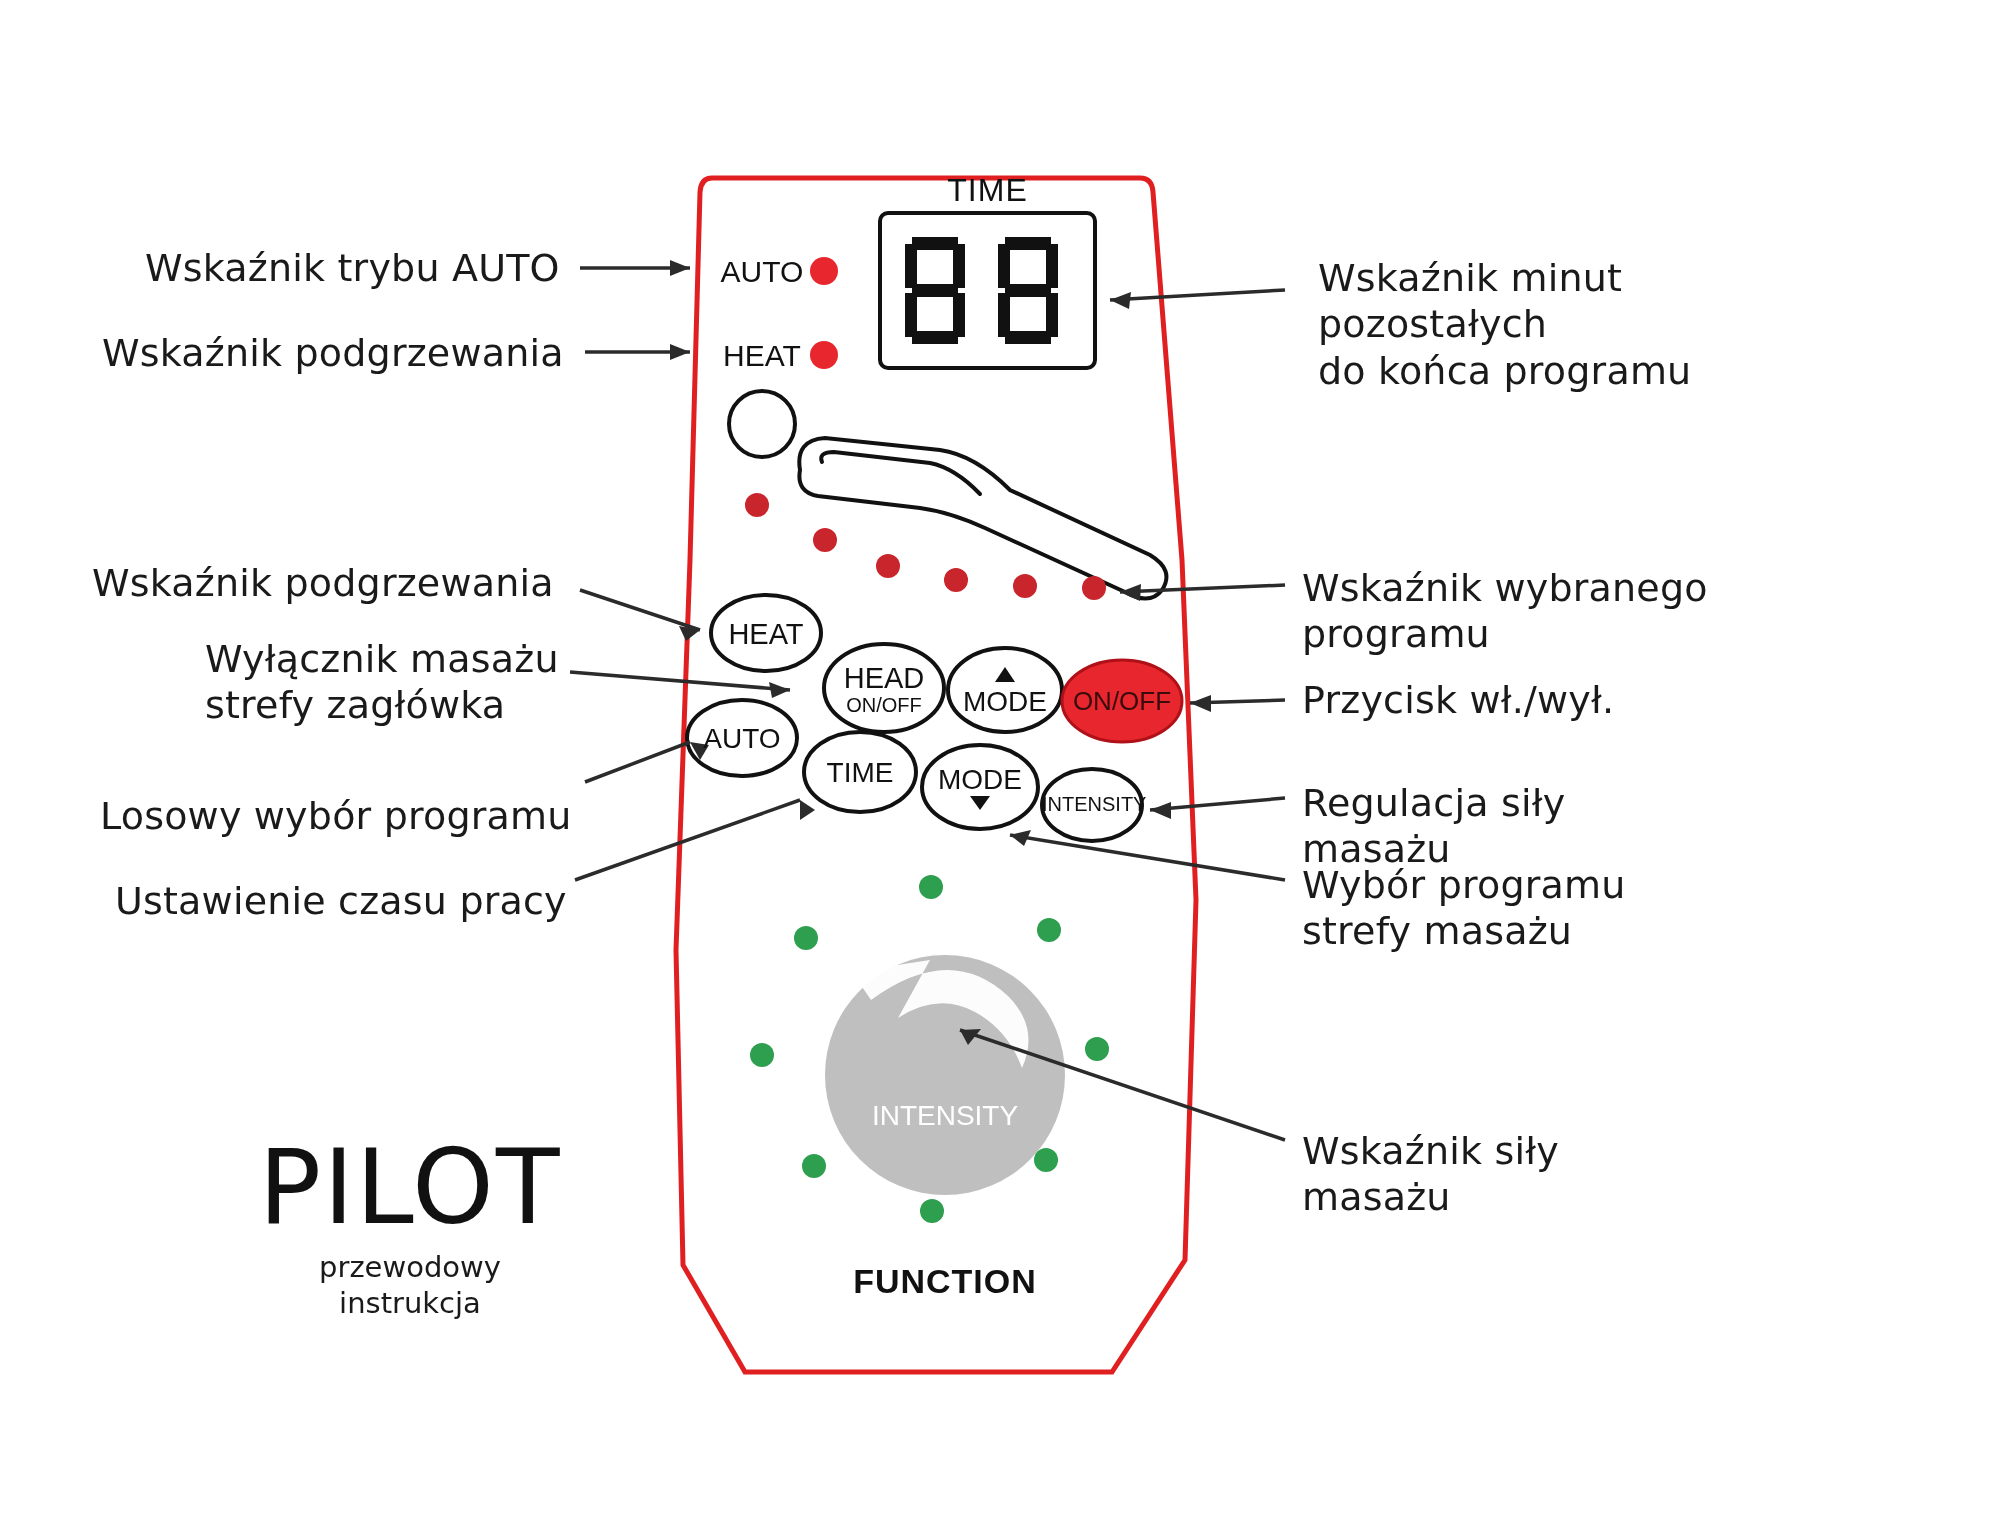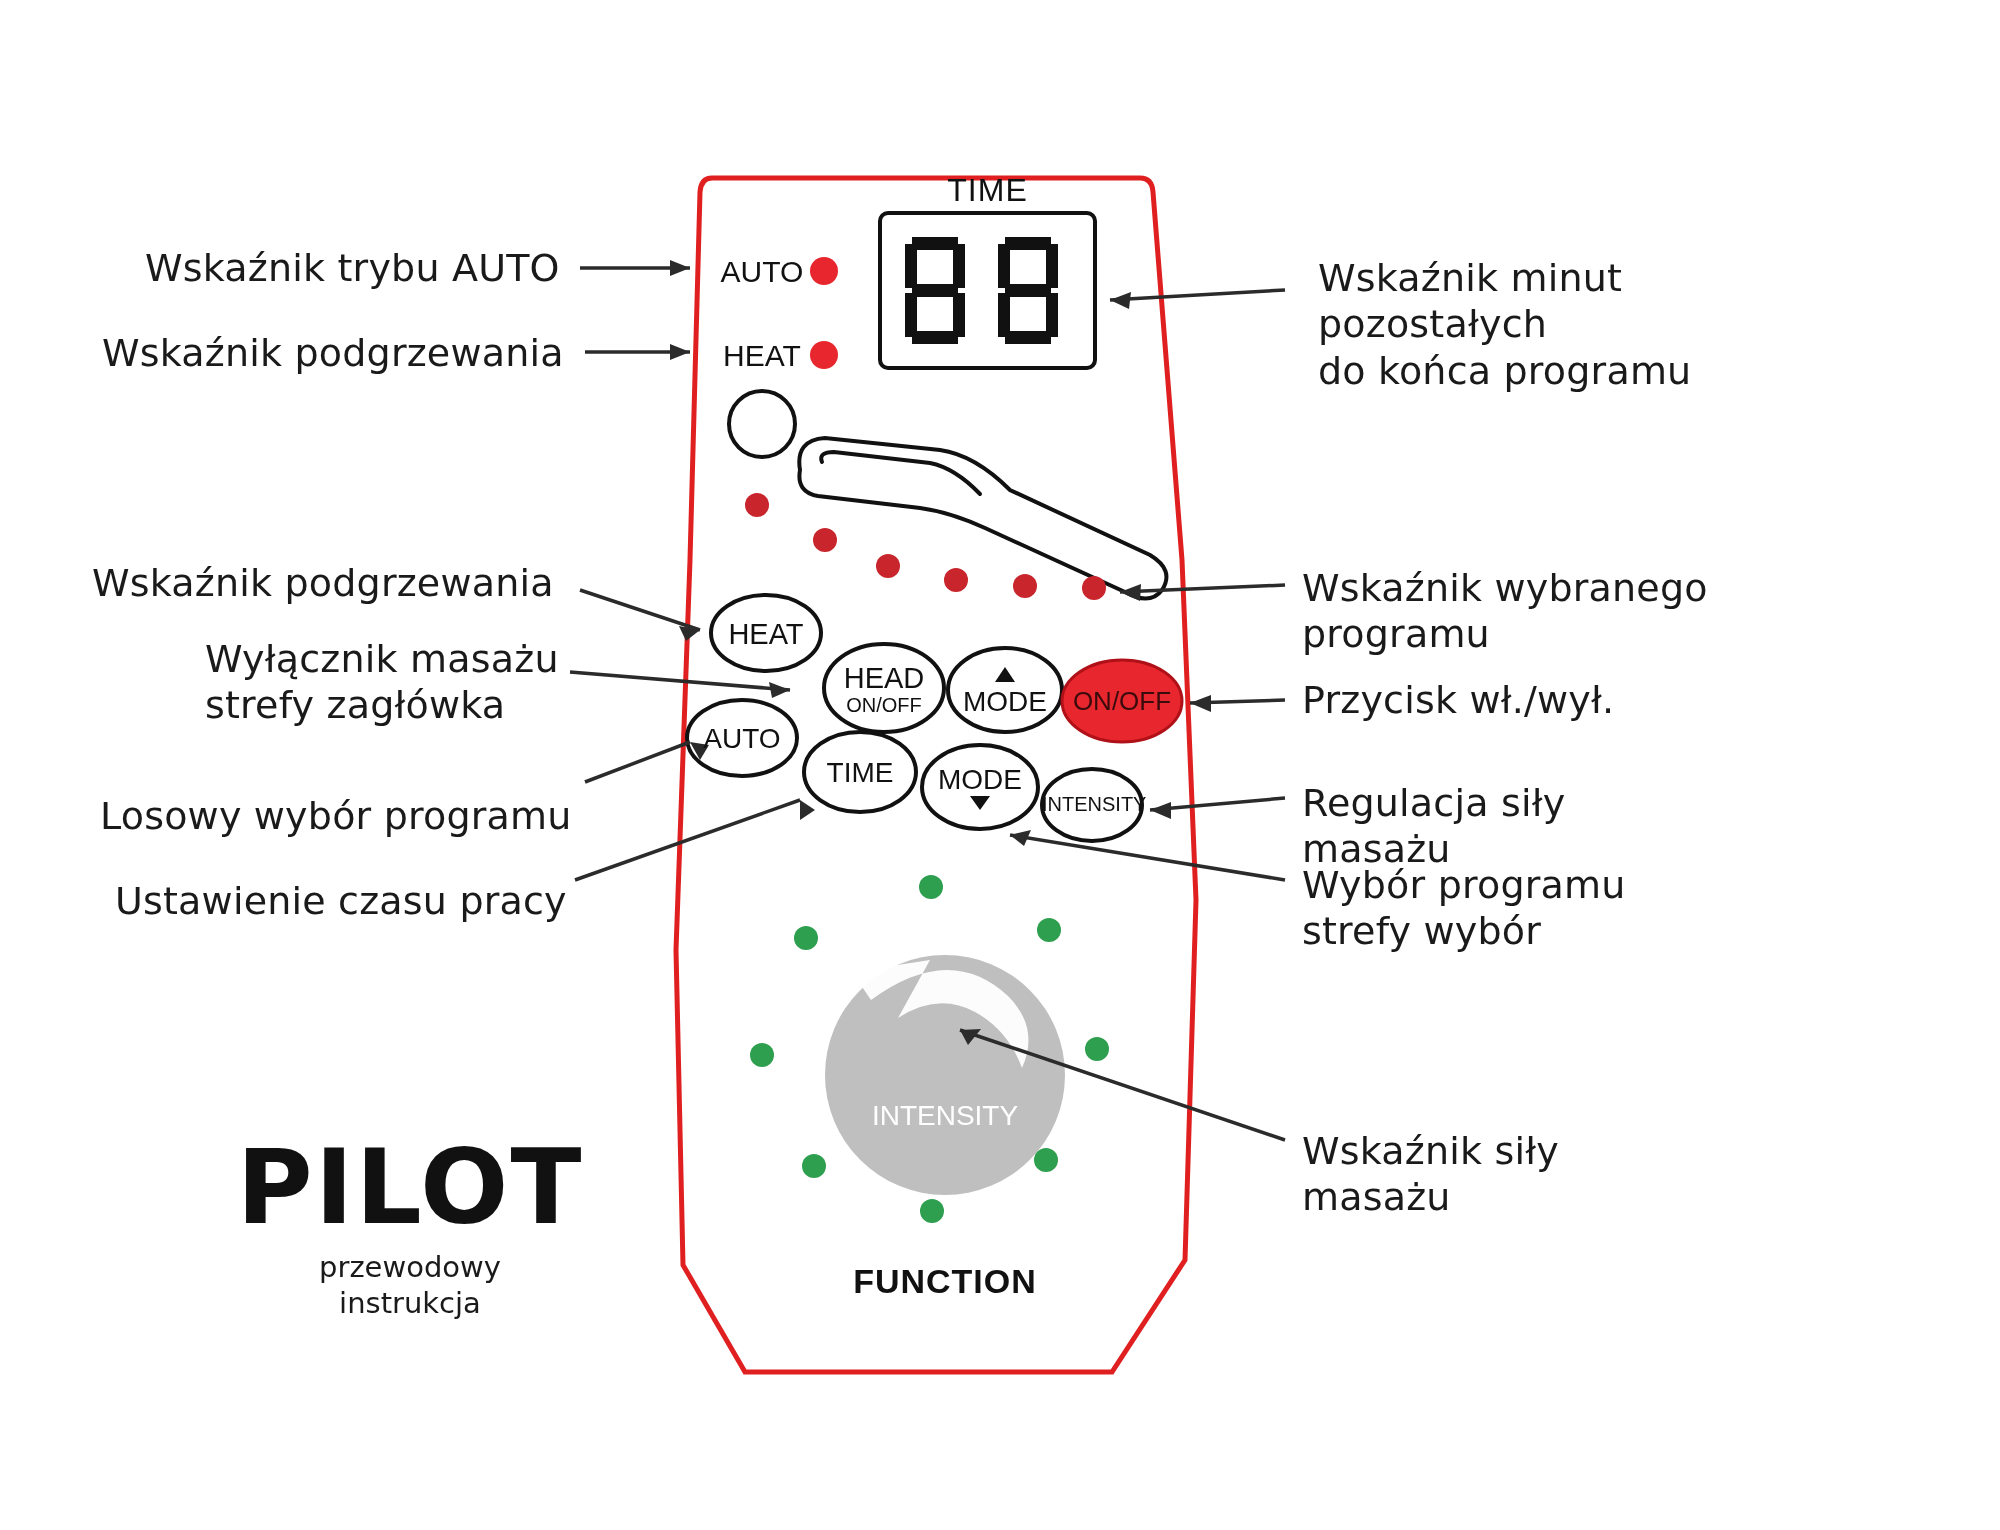--- a/index.html
+++ b/index.html
@@ -34,21 +34,21 @@
 
   .brand {
     position: absolute;
     left: 200px;
     top: 1135px;
     width: 420px;
     text-align: center;
   }
   .brand .big {
     font-size: 104px;
-    font-weight: bold;
+    font-weight: normal;
     letter-spacing: 2px;
     color: #111;
     font-family: "DejaVu Sans", sans-serif;
     line-height: 1;
   }
   .brand .sub {
     font-size: 29px;
     color: #1a1a1a;
     font-family: "DejaVu Sans", sans-serif;
     line-height: 1.25;
@@ -204,21 +204,21 @@
 strefy zagłówka</div>
   <div class="label left" style="left:100px;top:793px;">Losowy wybór programu</div>
   <div class="label left" style="left:115px;top:878px;">Ustawienie czasu pracy</div>
 
   <div class="label right" style="left:1302px;top:255px;margin-left:16px;">Wskaźnik minut pozostałych
 do końca programu</div>
   <div class="label right" style="left:1302px;top:565px;">Wskaźnik wybranego programu</div>
   <div class="label right" style="left:1302px;top:677px;">Przycisk wł./wył.</div>
   <div class="label right" style="left:1302px;top:780px;">Regulacja siły masażu</div>
   <div class="label right" style="left:1302px;top:862px;">Wybór programu
-strefy wybór</div>
+strefy masażu</div>
   <div class="label right" style="left:1302px;top:1128px;">Wskaźnik siły masażu</div>
 
   <div class="brand">
     <div class="big">PILOT</div>
     <div class="sub">przewodowy
 instrukcja</div>
   </div>
 
 </div>
 

